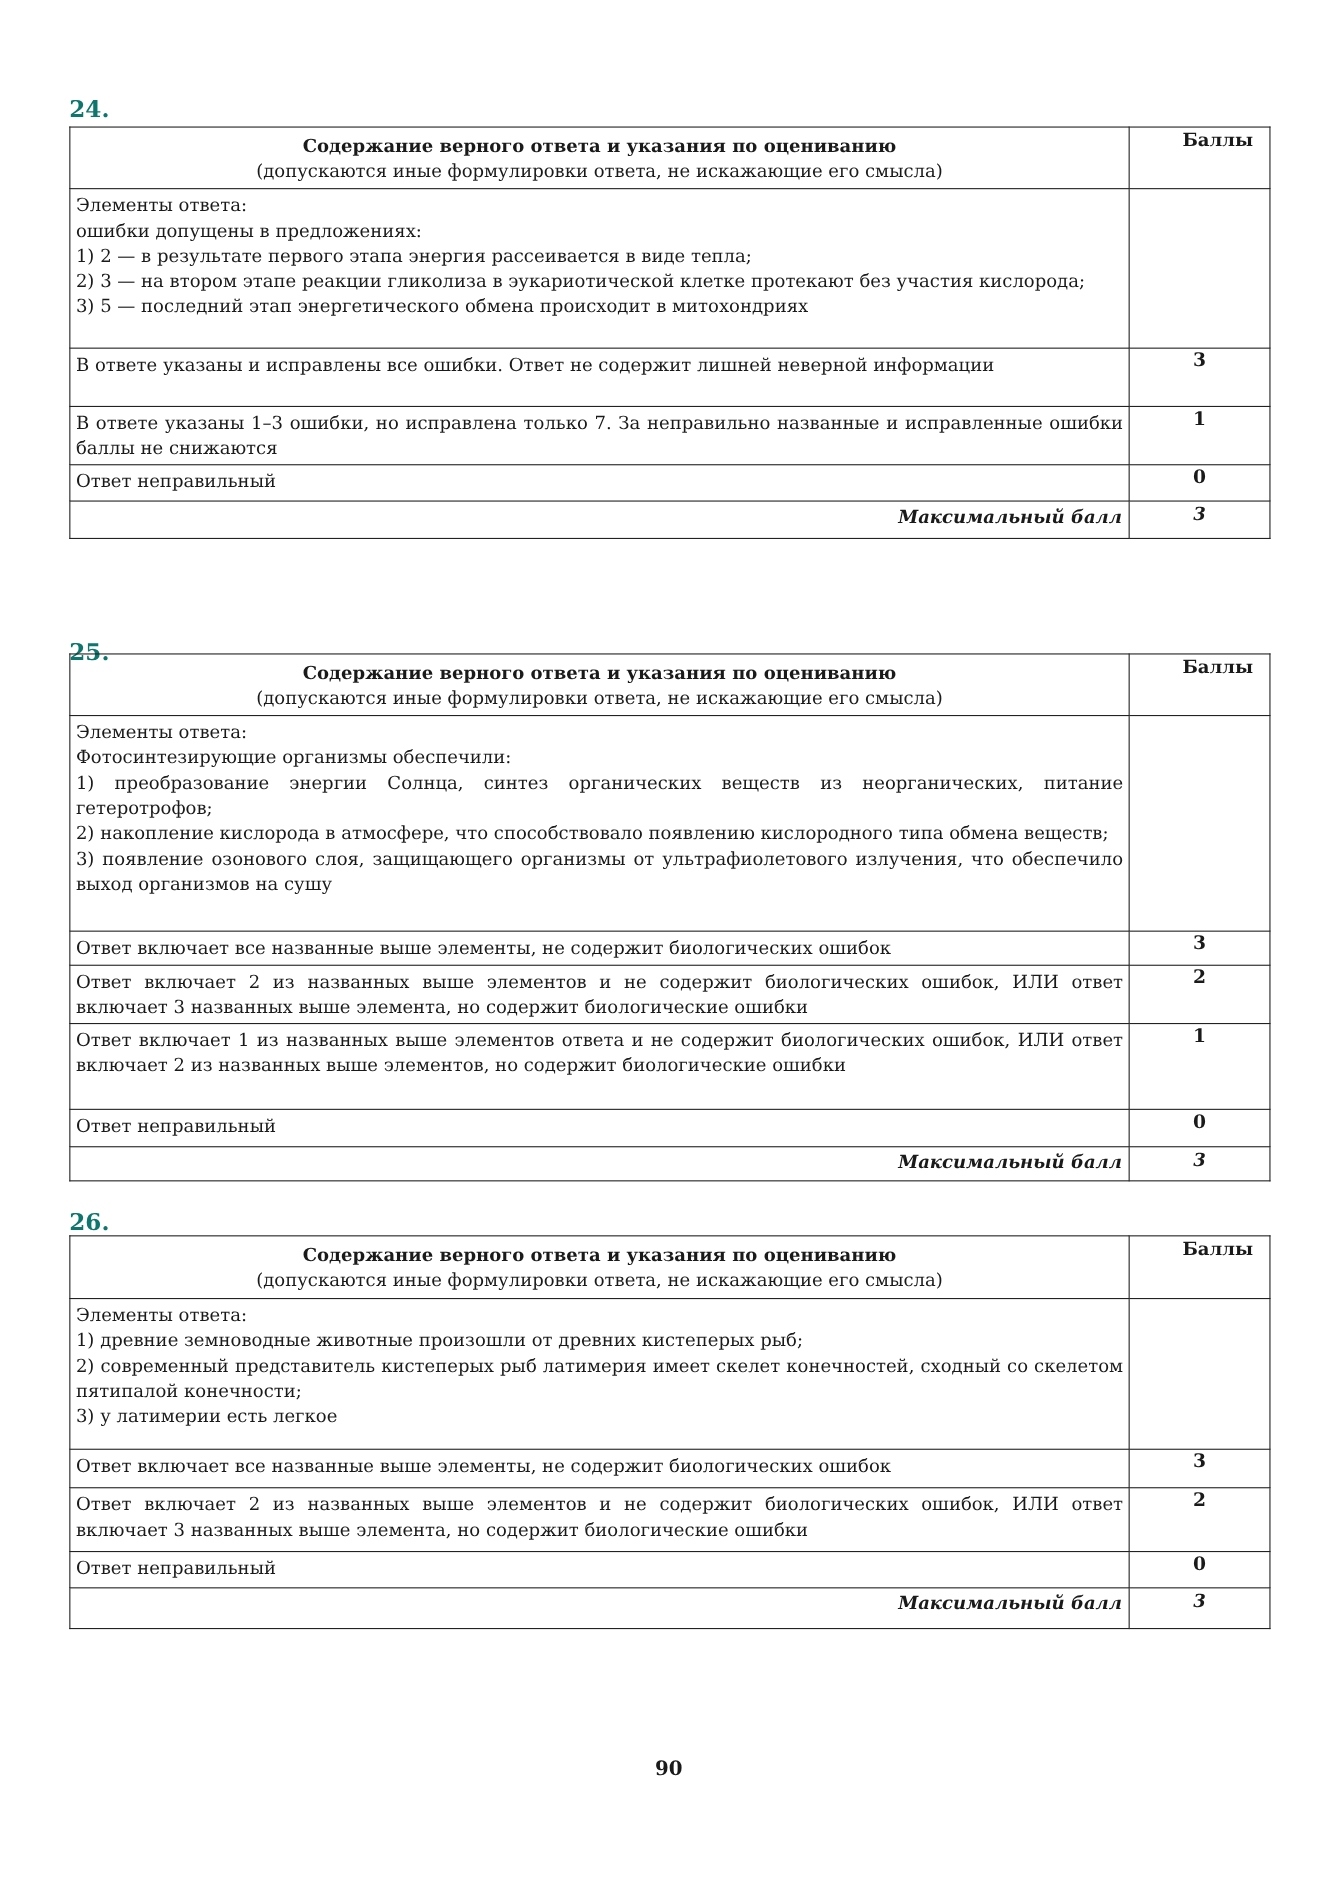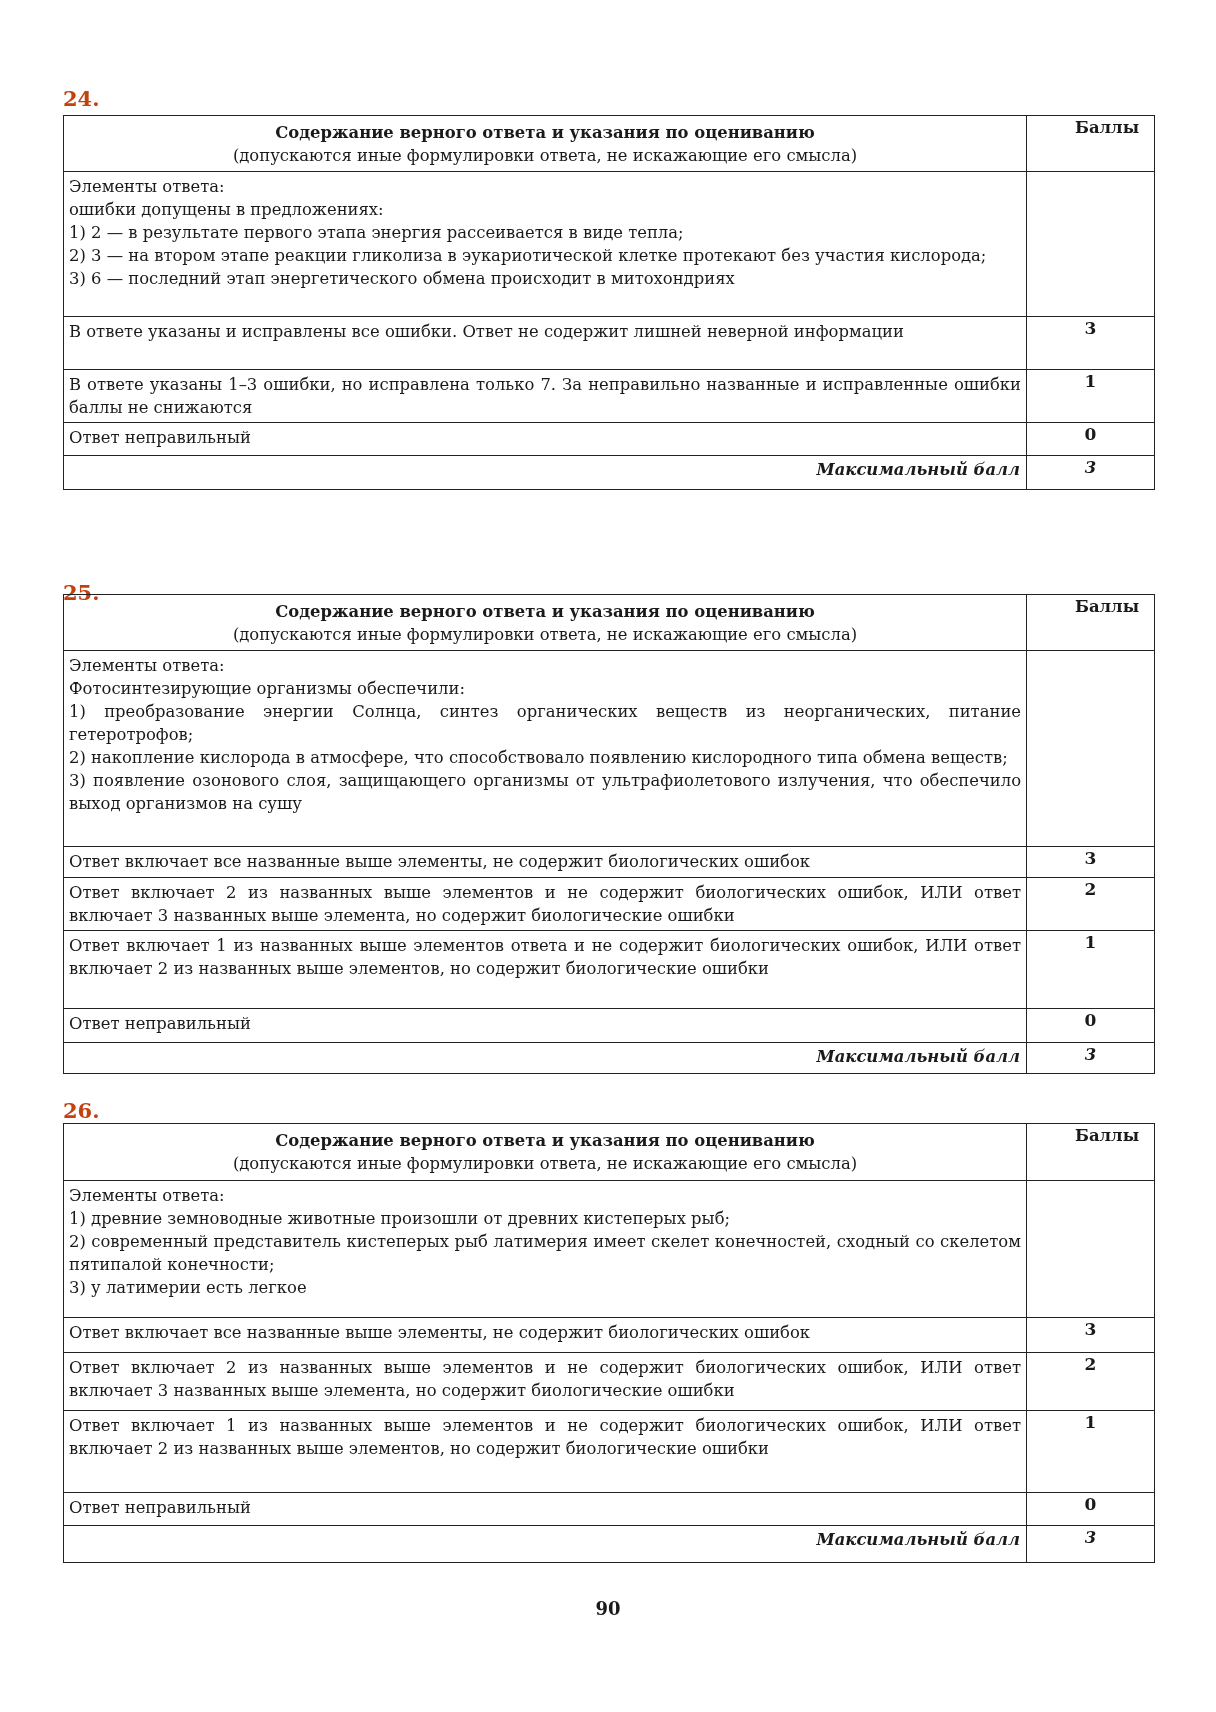--- a/index.html
+++ b/index.html
@@ -10,21 +10,21 @@
     color: #1a1a1a;
     overflow: hidden;
   }
   .task-number {
     position: absolute;
     left: 63px;
     font-family: "DejaVu Serif", serif;
     font-weight: bold;
     font-size: 21px;
     line-height: 22px;
-    color: #c2410c;
+    color: #0f766e;
   }
   table.grading {
     position: absolute;
     left: 63px;
     width: 1091px;
     border-collapse: collapse;
     table-layout: fixed;
     font-size: 16.4px;
     line-height: 23px;
   }
@@ -100,21 +100,21 @@
       <span class="h2">(допускаются иные формулировки ответа, не искажающие его смысла)</span>
     </th>
     <th class="head-score">Баллы</th>
   </tr>
   <tr style="height:145px;">
     <td class="content">
       <span class="line">Элементы ответа:</span>
       <span class="line">ошибки допущены в предложениях:</span>
       <span class="line">1) 2 — в результате первого этапа энергия рассеивается в виде тепла;</span>
       <span class="line">2) 3 — на втором этапе реакции гликолиза в эукариотической клетке протекают без участия кислорода;</span>
-      <span class="line">3) 6 — последний этап энергетического обмена происходит в митохондриях</span>
+      <span class="line">3) 5 — последний этап энергетического обмена происходит в митохондриях</span>
     </td>
     <td class="score"></td>
   </tr>
   <tr style="height:53px;">
     <td class="content">В ответе указаны и исправлены все ошибки. Ответ не содержит лишней неверной информации</td>
     <td class="score">3</td>
   </tr>
   <tr style="height:53px;">
     <td class="content">В ответе указаны 1–3 ошибки, но исправлена только 7. За неправильно названные и исправленные ошибки баллы не снижаются</td>
     <td class="score">1</td>
@@ -201,24 +201,20 @@
     <td class="score"></td>
   </tr>
   <tr style="height:35px;">
     <td class="content">Ответ включает все названные выше элементы, не содержит биологических ошибок</td>
     <td class="score">3</td>
   </tr>
   <tr style="height:58px;">
     <td class="content">Ответ включает 2 из названных выше элементов и не содержит биологических ошибок, ИЛИ ответ включает 3 названных выше элемента, но содержит биологические ошибки</td>
     <td class="score">2</td>
   </tr>
-  <tr style="height:82px;">
-    <td class="content">Ответ включает 1 из названных выше элементов и не содержит биологических ошибок, ИЛИ ответ включает 2 из названных выше элементов, но содержит биологические ошибки</td>
-    <td class="score">1</td>
-  </tr>
   <tr style="height:33px;">
     <td class="content">Ответ неправильный</td>
     <td class="score">0</td>
   </tr>
   <tr style="height:37px;">
     <td class="max-label">Максимальный балл</td>
     <td class="max-score">3</td>
   </tr>
 </tbody>
   </table>

